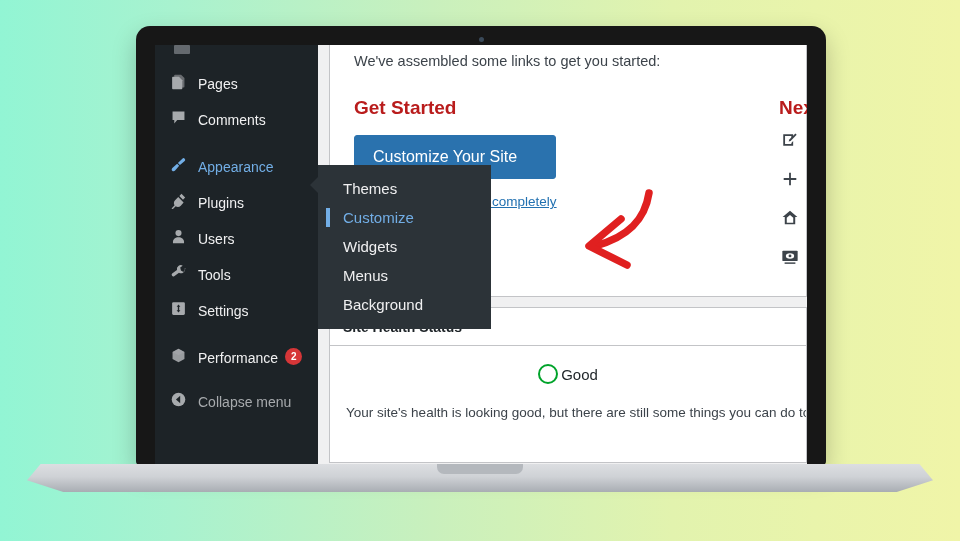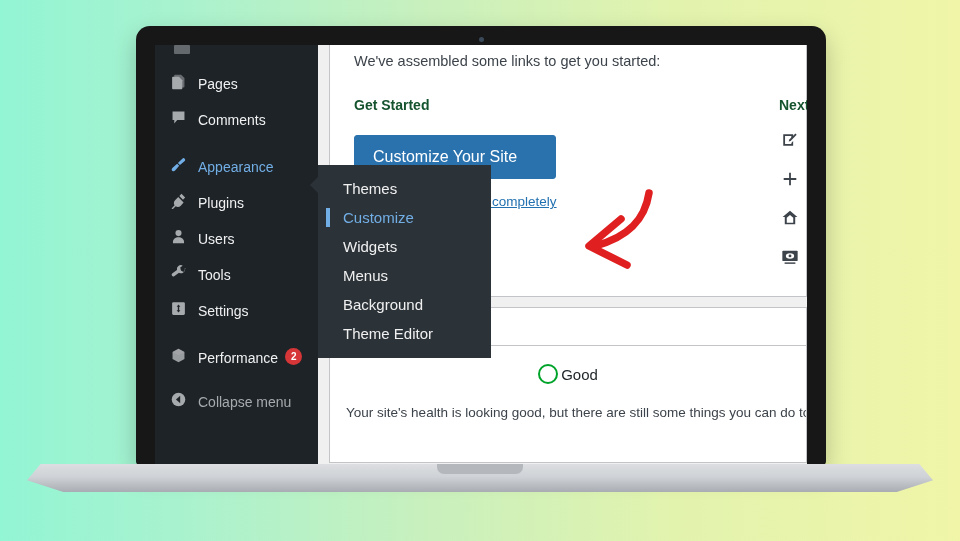--- a/index.html
+++ b/index.html
@@ -191,23 +191,23 @@
     white-space: nowrap;
   }
   #welcome-columns {
     position: absolute;
     left: 24px; top: 52px;
     right: 0;
   }
   #col-get-started { position: absolute; left: 0; top: 0; width: 300px; }
   #col-next-steps { position: absolute; left: 425px; top: 0; width: 60px; }
   .panel-col-title {
-    font-size: 14px;
+    font-size: 19px;
     font-weight: bold;
-    color: #14532d;
+    color: #b91c1c;
     white-space: nowrap;
   }
   #customize-site-button {
     position: absolute;
     left: 0; top: 38px;
     width: 202px; height: 44px;
     background: #2a72ae;
     border: 1px solid #2a72ae;
     border-radius: 3px;
     color: #fff;
@@ -497,21 +497,20 @@
           <div id="salmon-bar"></div>
         </main>
 
         <div id="appearance-submenu">
           <span id="appearance-submenu-arrow"></span>
           <div class="submenu-item">Themes</div>
           <div class="submenu-item is-active">Customize</div>
           <div class="submenu-item">Widgets</div>
           <div class="submenu-item">Menus</div>
           <div class="submenu-item">Background</div>
-          <div class="submenu-item">Theme Editor</div>
         </div>
 
         <svg id="annotation-arrow" viewBox="0 0 130 90">
           <path d="M112 4 C 108 30, 92 48, 58 57" stroke="#e02020" stroke-width="7.5" fill="none" stroke-linecap="round"></path>
           <path d="M84 30 L 52 57 L 90 76" stroke="#e02020" stroke-width="7.5" fill="none" stroke-linecap="round" stroke-linejoin="round"></path>
         </svg>
 
       </div>
     </div>
   </div>

